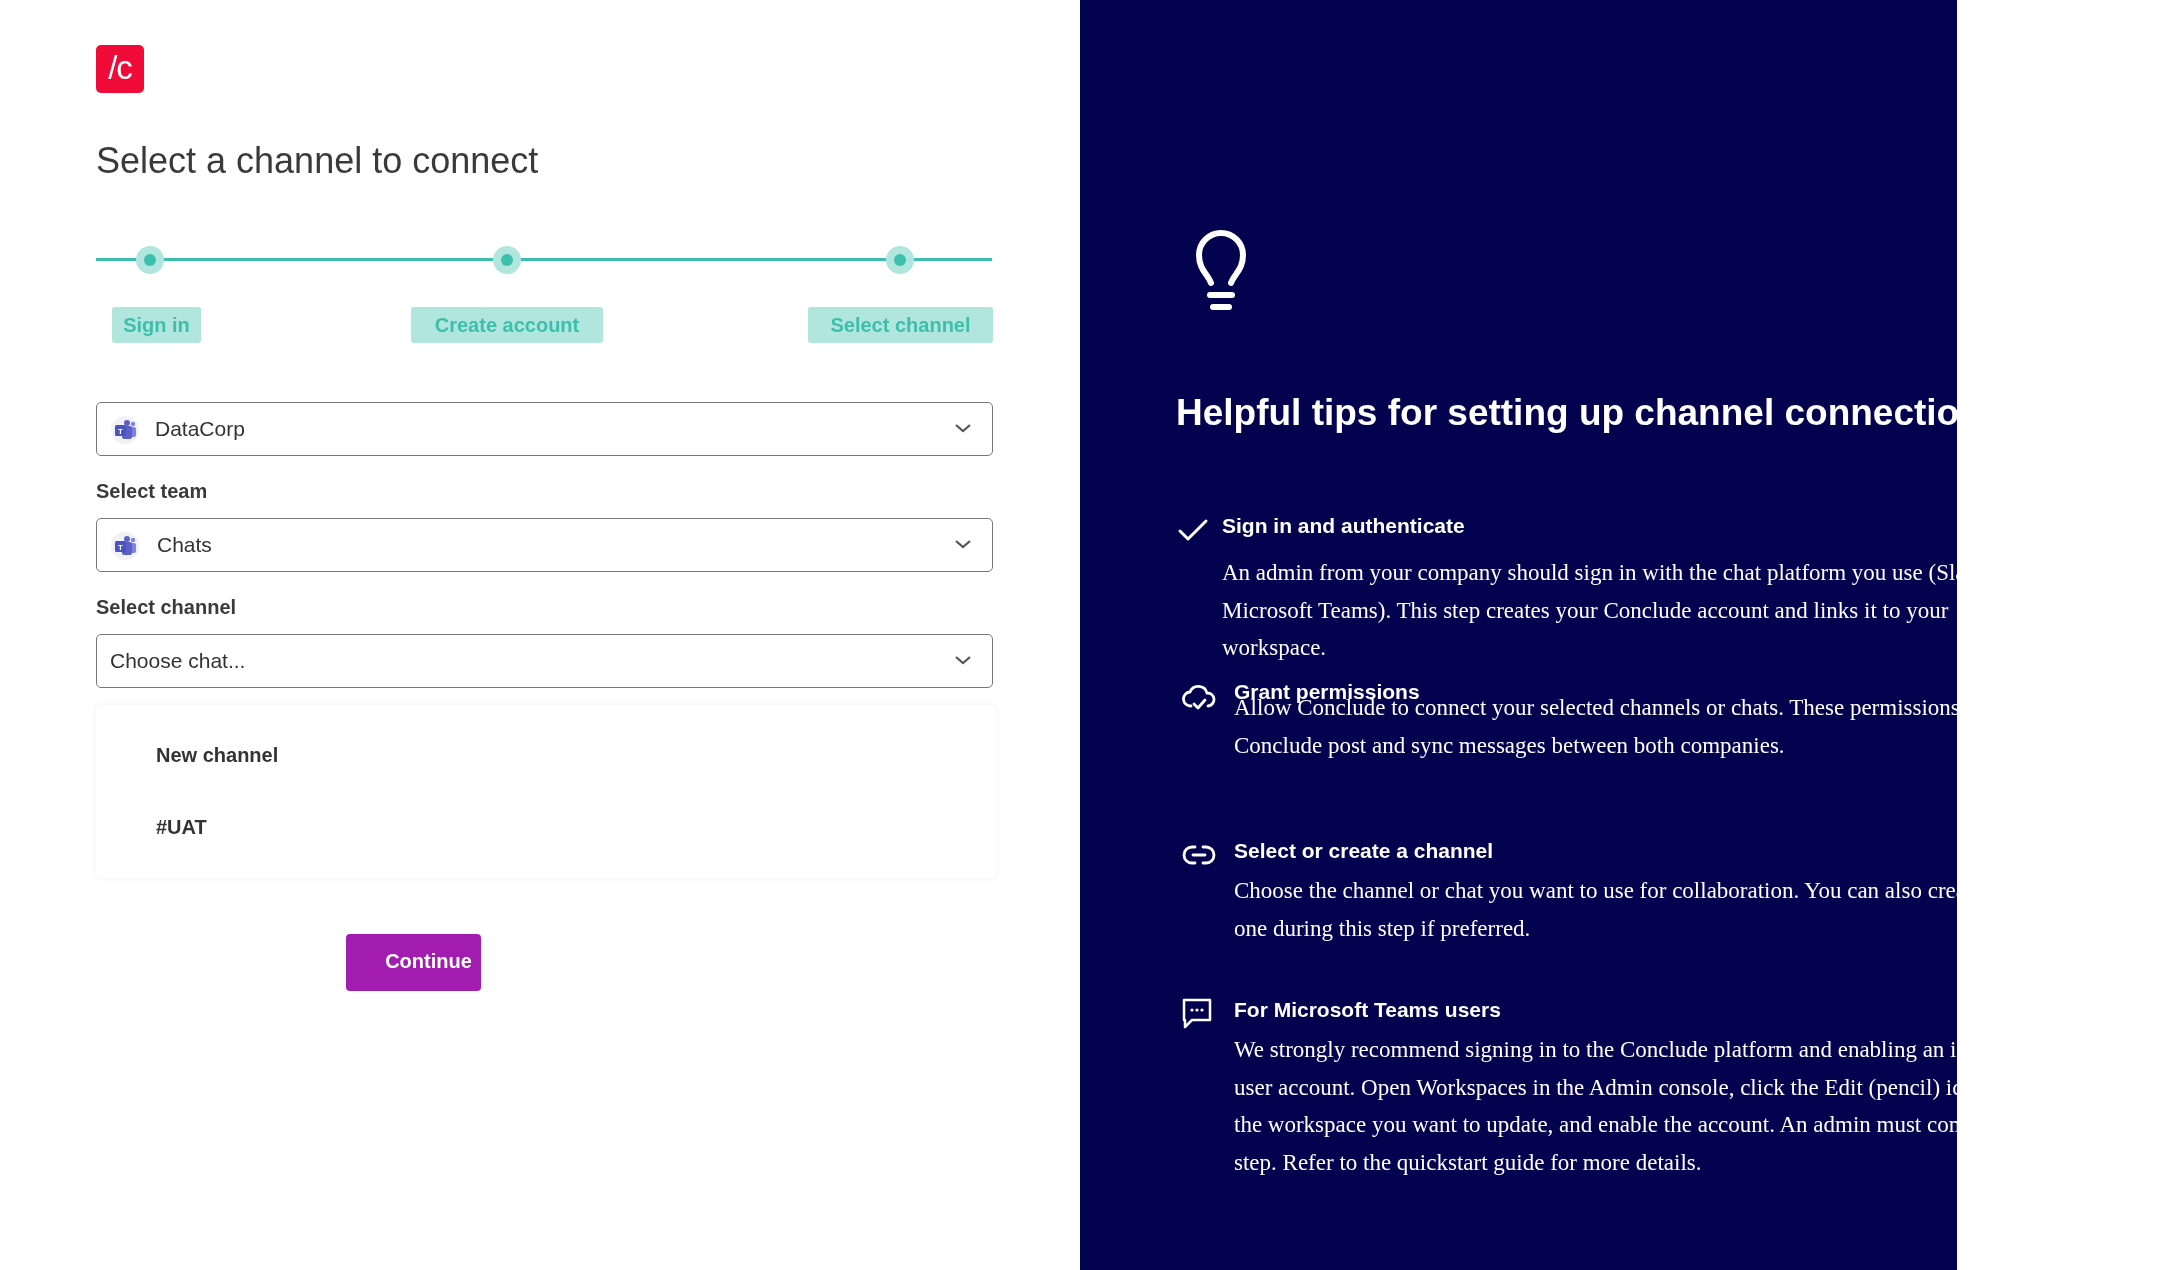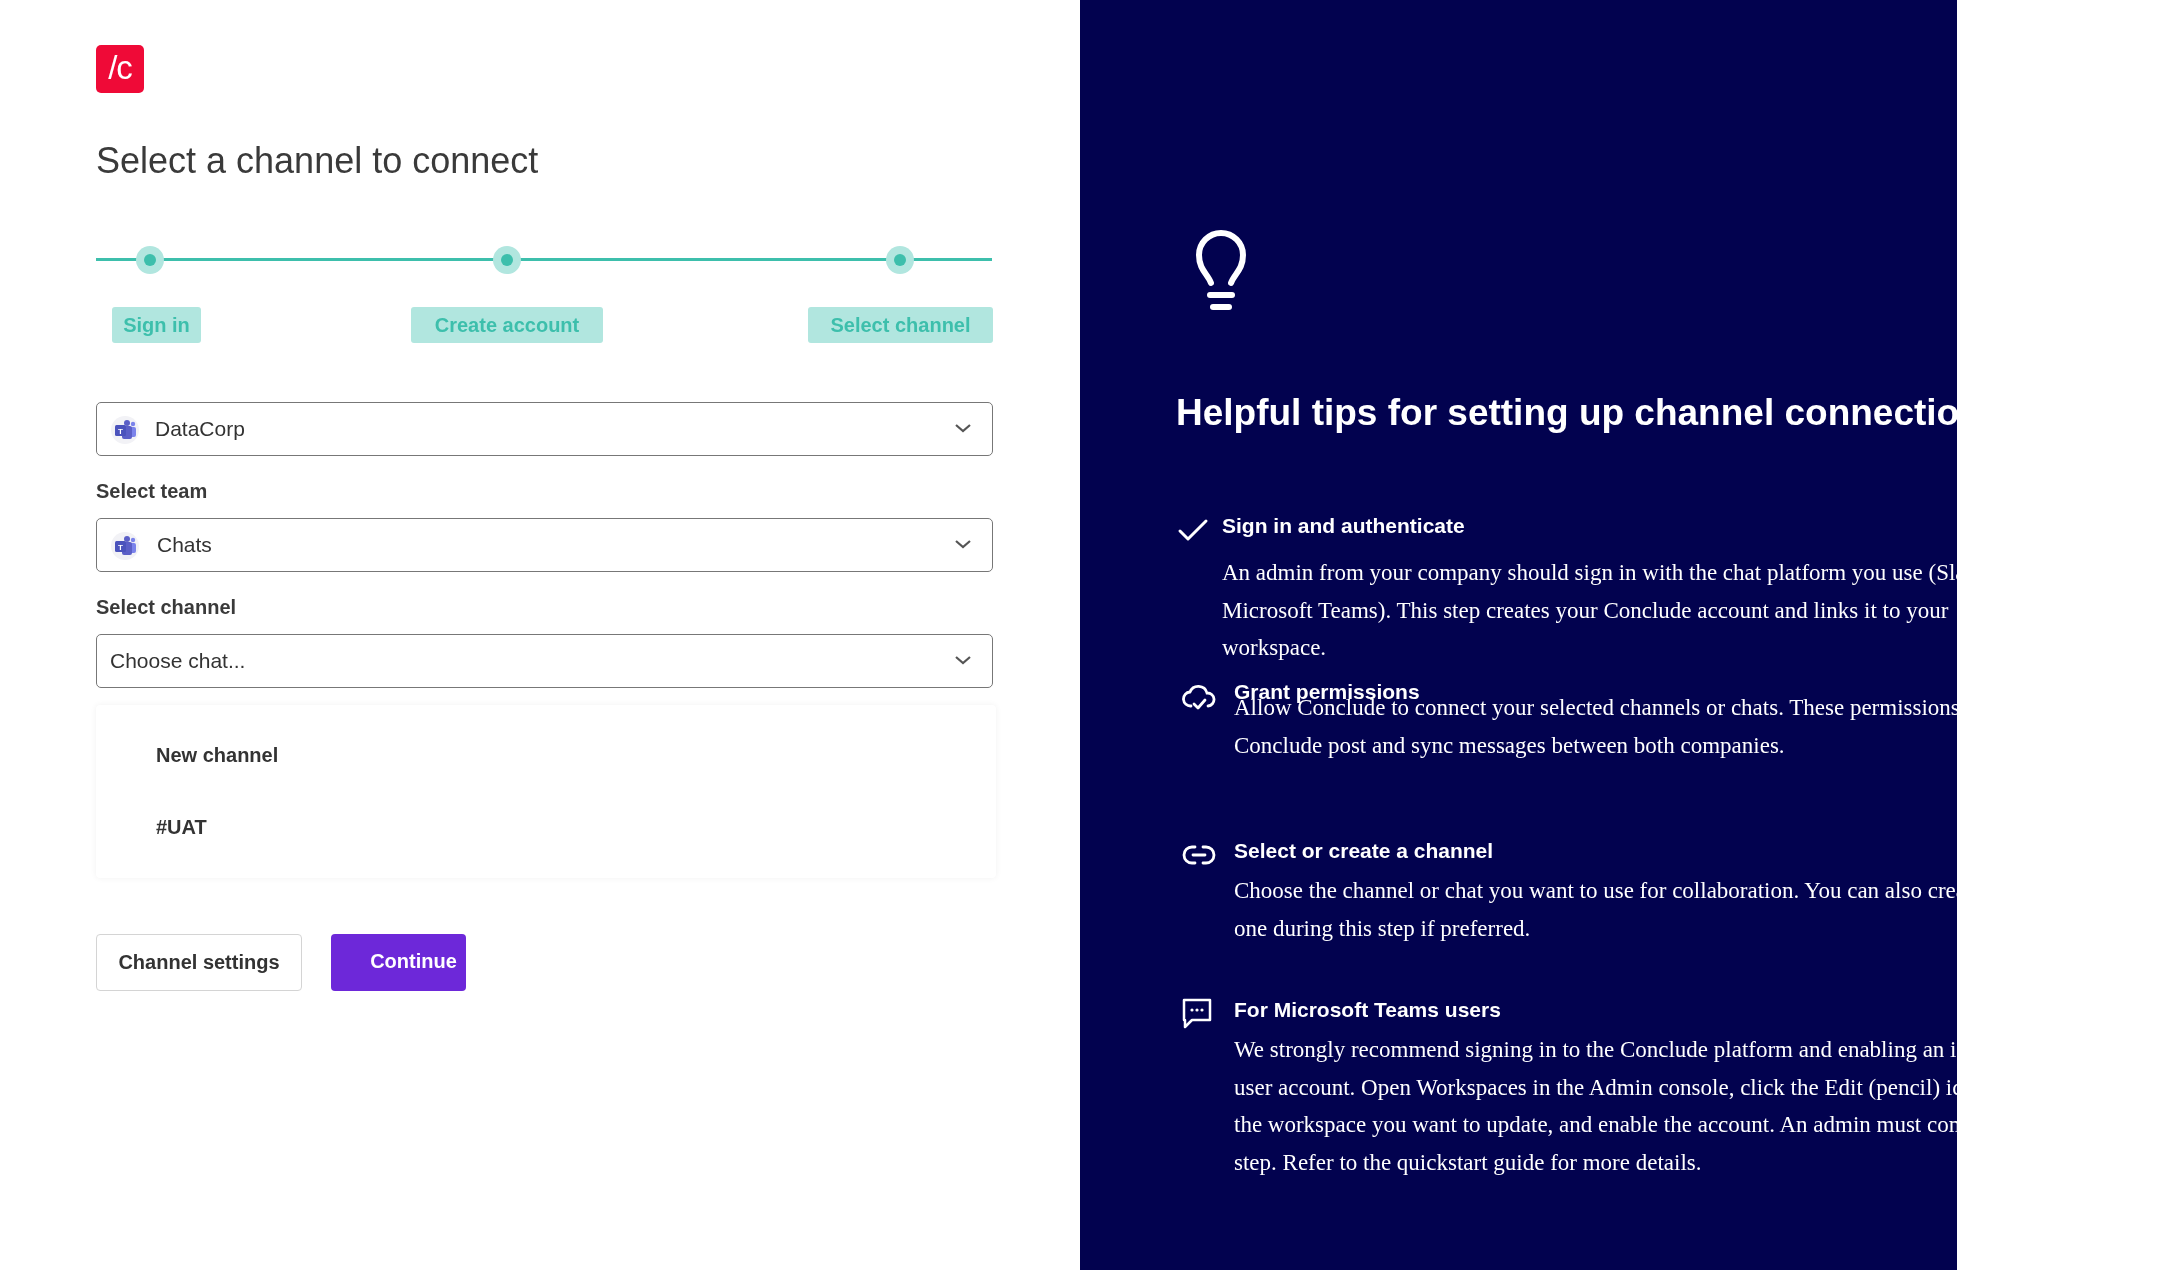--- a/index.html
+++ b/index.html
@@ -16,21 +16,21 @@
   .select { position:absolute; left:96px; width:897px; height:54px; border:1.5px solid #777; border-radius:5px; background:#fff; box-sizing:border-box; }
   .select .val { position:absolute; left:58px; top:0; line-height:52px; font-size:21px; color:#333; }
   .select .val.placeholder { left:13px; }
   .select .teams { position:absolute; left:14px; top:13px; width:28px; height:28px; }
   .chev { position:absolute; right:20px; top:18px; width:18px; height:14px; }
   .label { position:absolute; left:96px; font-size:20px; font-weight:bold; color:#3a3a3a; }
   .menu { position:absolute; left:96px; top:705px; width:900px; height:173px; background:#fff; box-shadow:0 0 6px rgba(0,0,0,0.06); border-radius:4px;font-weight:bold; }
   .menu-item { position:absolute; left:60px; font-size:20px; color:#333; }
   .btn { position:absolute; top:934px; height:57px; line-height:55px; font-size:20px; font-weight:bold; border-radius:4px; text-align:center; box-sizing:border-box; }
   .btn-secondary { left:96px; width:206px; border:1.5px solid #d4d4d4; color:#333; background:#fff; }
-  .btn-primary { left:331px; width:135px; background:#6d28d9; color:#fff;padding-left:30px; }
+  .btn-primary { left:346px; width:135px; background:#a21caf; color:#fff;padding-left:30px; }
   .bulb { position:absolute; left:1194px; top:228px; width:54px; height:84px; }
   .rhead { position:absolute; left:1176px; top:392px; font-size:37px; font-weight:bold; white-space:nowrap; }
   .tip-icon { position:absolute; width:34px; height:34px; }
   .tip-title { position:absolute; font-size:21px; font-weight:bold; white-space:nowrap; }
   .tip-body { position:absolute; font-size:23px; line-height:37.5px; width:830px;font-family:Liberation Serif, serif; }
 </style>
 </head>
 <body>
 
 <div class="left">
@@ -86,21 +86,20 @@
     <svg class="chev" viewBox="0 0 18 14">
         <polyline points="2,4 9,10 16,4" fill="none" stroke="#555" stroke-width="2.2"></polyline>
       </svg>
   </div>
 
   <div class="menu">
     <div class="menu-item" style="top:39px">New channel</div>
     <div class="menu-item" style="top:111px">#UAT</div>
   </div>
 
-  <div class="btn btn-secondary">Channel settings</div>
   <div class="btn btn-primary">Continue</div>
 </div>
 
 <div class="right">
   <svg class="bulb" style="left:114px" viewBox="0 0 54 84">
     <path d="M17 55 C14 46 5 42 5 27 A22 22 0 0 1 49 27 C49 42 40 46 37 55" fill="none" stroke="#fff" stroke-width="6" stroke-linecap="round"></path>
     <line x1="16" y1="67" x2="38" y2="67" stroke="#fff" stroke-width="6" stroke-linecap="round"></line>
     <line x1="19" y1="79" x2="35" y2="79" stroke="#fff" stroke-width="6" stroke-linecap="round"></line>
   </svg>
   <div class="rhead" style="left:96px">Helpful tips for setting up channel connections</div>

